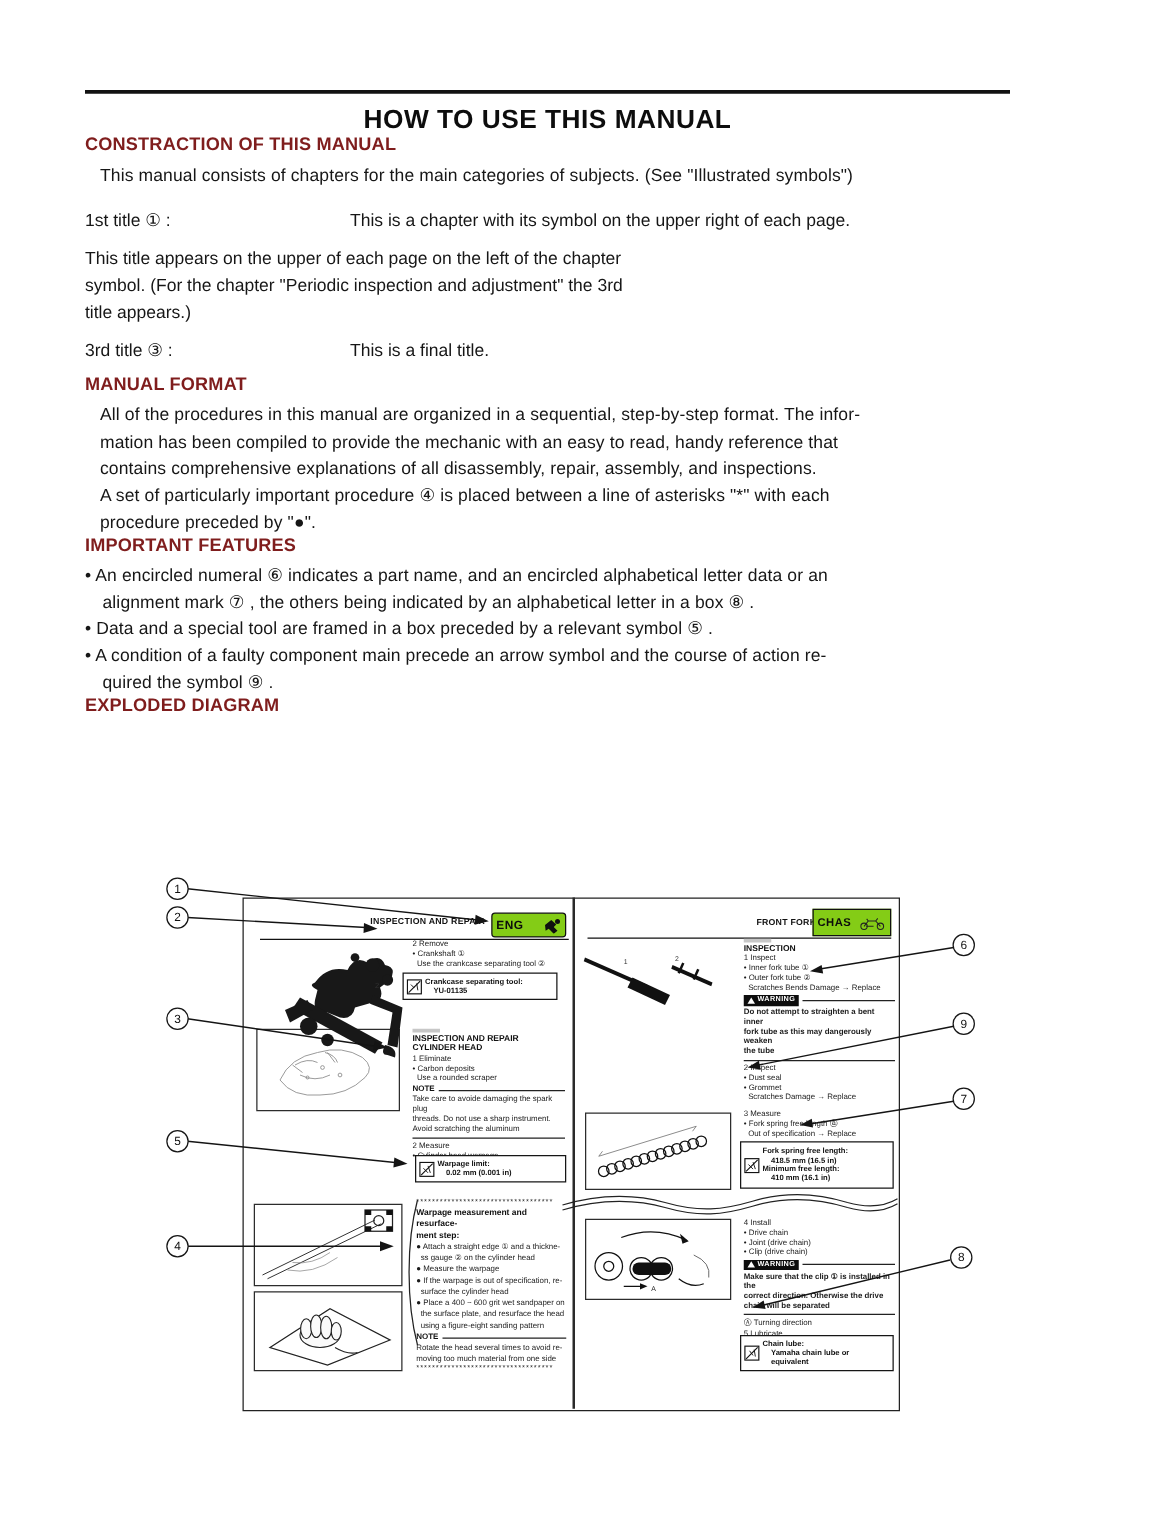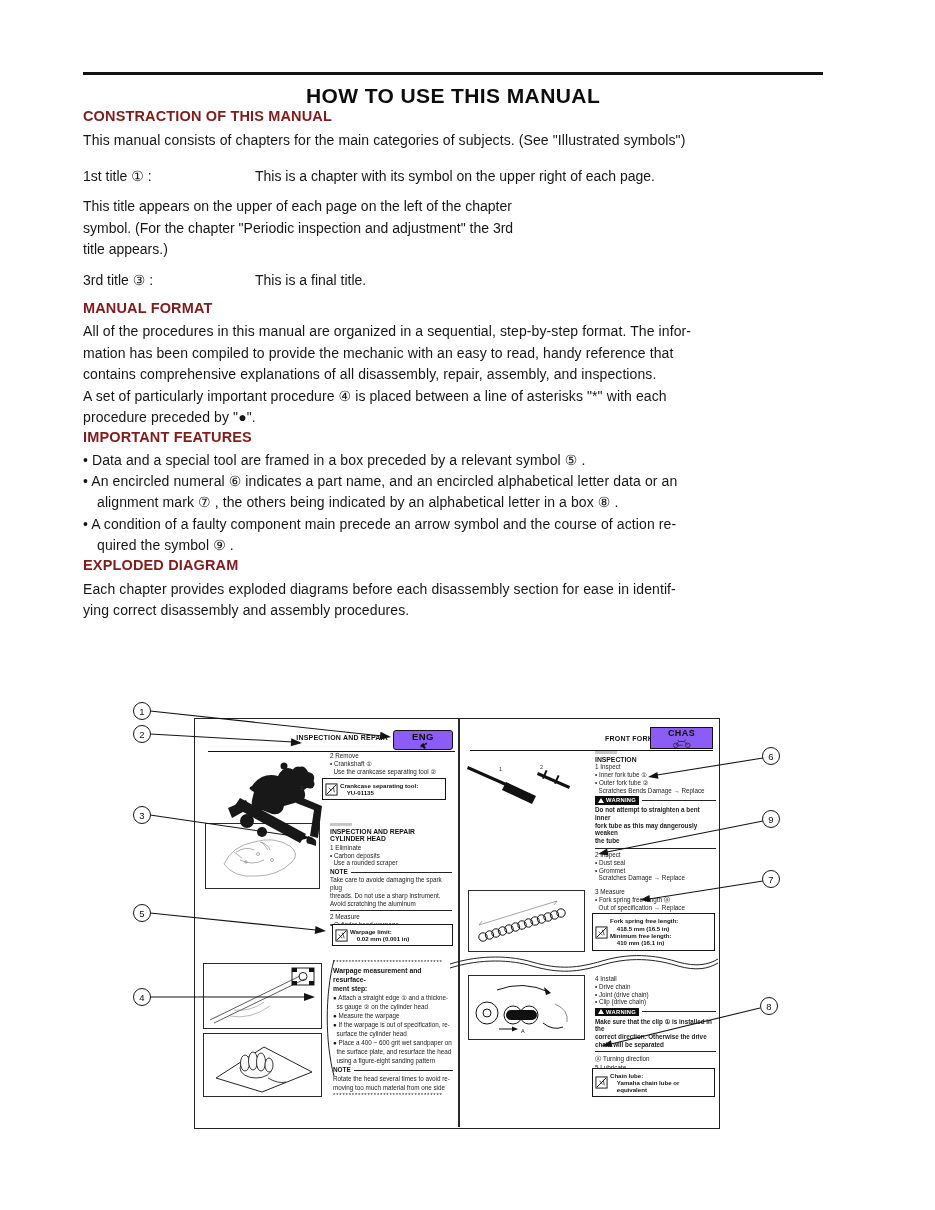--- a/index.html
+++ b/index.html
@@ -1,37 +1,37 @@
 <!DOCTYPE html>
 <html><head>
 <meta charset="utf-8">
 <style>
   html,body{margin:0;padding:0;}
   body{width:935px;height:1210px;background:#fff;position:relative;overflow:hidden;
        font-family:"Liberation Sans",sans-serif;color:#161616;}
-  .content{position:absolute;left:83px;top:0;width:770px;}
+  .content{position:absolute;left:68px;top:0;width:770px;}
   .top-rule{margin-top:72px;width:740px;height:3px;background:#121212;}
   h1.title{margin:9px 0 0;width:740px;text-align:center;font-size:21px;letter-spacing:.4px;color:#0d0d0d;}
   h2.sec{font-size:14.5px;margin:0;letter-spacing:.15px;color:#7f1d1d;}
   .mt-a{margin-top:26px;}.mt-b{margin-top:14px;}.mt-c{margin-top:19px;}.mt-d{margin-top:17px;}
-  p.body{font-size:14px;line-height:21.5px;margin:6px 0 0;letter-spacing:.1px;white-space:pre-line;width:770px;}
+  p.body{font-size:14px;line-height:21.5px;margin:6px 12px 0;letter-spacing:.1px;white-space:pre-line;width:770px;}
   .titles{margin-top:14px;}
-  .trow{display:flex;font-size:14px;line-height:21.5px;margin-bottom:9px;}
+  .trow{display:flex;font-size:14px;line-height:21.5px;margin-bottom:9px;gap:40px;}
   .tlabel{width:172px;flex:none;}
   .tdesc{white-space:pre-line;flex:1;}
   .bullets{margin-top:5px;}
   .bullet{font-size:14px;line-height:21.4px;white-space:pre-line;padding-left:14px;text-indent:-14px;letter-spacing:.1px;}
 
   
   .diagram{position:absolute;left:130px;top:694px;width:700px;height:452px;}
   .dg-outer{position:absolute;left:64px;top:24px;width:524px;height:409px;border:1.5px solid #222;background:#fff;}
   .dg-divider{position:absolute;left:328px;top:24px;width:2px;height:409px;background:#2a2a2a;}
   .hdr-rule{position:absolute;height:1px;background:#111;}
   .pg-hdr{position:absolute;font-size:7px;font-weight:bold;letter-spacing:.2px;text-align:right;color:#111;}
-  .tab{position:absolute;border:1.5px solid #111;background:#8b5cf6;display:flex;align-items:center;justify-content:space-between;padding:0 3px;z-index:3;flex-direction:column;}
+  .tab{position:absolute;border:1.5px solid #111;background:#84cc16;display:flex;align-items:center;justify-content:space-between;padding:0 3px;z-index:3;}
   .tab-label{font-weight:bold;letter-spacing:.4px;color:#0c0c0c;}
   .img-box{position:absolute;border:1px solid #2c2c2c;background:#fff;}
   .t7{font-size:6.3px;line-height:7.8px;white-space:pre-wrap;color:#1b1b1b;}
   .b7{font-size:6.8px;line-height:7.4px;font-weight:bold;white-space:pre-wrap;color:#111;}
   .col{position:absolute;z-index:2;}
   .smudge{width:22px;height:3px;background:#c7c7c7;margin:1px 0 2px;}
   .note-row{display:flex;align-items:center;font-size:6.4px;font-weight:bold;line-height:8px;margin-top:1px;color:#111;}
   .note-line{flex:1;border-top:1px solid #222;margin-left:3px;}
   .chr{border-top:1px solid #222;margin:2.5px 0;}
   .badge{display:flex;align-items:center;margin:1.5px 0;}
@@ -76,30 +76,28 @@
 
   <h2 class="sec mt-b">MANUAL FORMAT</h2>
   <p class="body" style="margin-top:5px;">All of the procedures in this manual are organized in a sequential, step-by-step format. The infor-
 mation has been compiled to provide the mechanic with an easy to read, handy reference that
 contains comprehensive explanations of all disassembly, repair, assembly, and inspections.
 A set of particularly important procedure ④ is placed between a line of asterisks "*" with each
 procedure preceded by "●".</p>
 
   <h2 class="sec mt-c">IMPORTANT FEATURES</h2>
   <div class="bullets">
-    <div class="bullet">• Data and a special tool are framed in a box preceded by a relevant symbol ⑤ .</div>
     <div class="bullet">• An encircled numeral ⑥  indicates a part name, and an encircled alphabetical letter data or an
 alignment mark ⑦ , the others being indicated by an alphabetical letter in a box ⑧ .</div>
+    <div class="bullet">• Data and a special tool are framed in a box preceded by a relevant symbol ⑤ .</div>
     <div class="bullet">• A condition of a faulty component main precede an arrow symbol and the course of action re-
 quired the symbol ⑨ .</div>
   </div>
 
   <h2 class="sec mt-d">EXPLODED DIAGRAM</h2>
-  <p class="body">Each chapter provides exploded diagrams before each disassembly section for ease in identif-
-ying correct disassembly and assembly procedures.</p>
 </div>
 
 <div class="diagram">
   <div class="dg-outer"></div>
   <div class="dg-divider"></div>
 
   <div class="pg-hdr" style="left:150px;top:40px;width:108px;">INSPECTION AND REPAIR</div>
   <div class="tab" style="left:263px;top:36px;width:52px;height:18px;border-radius:3px;">
     <span class="tab-label" style="font-size:9.5px;">ENG</span>
     <svg width="15" height="13" viewBox="0 0 15 13">

